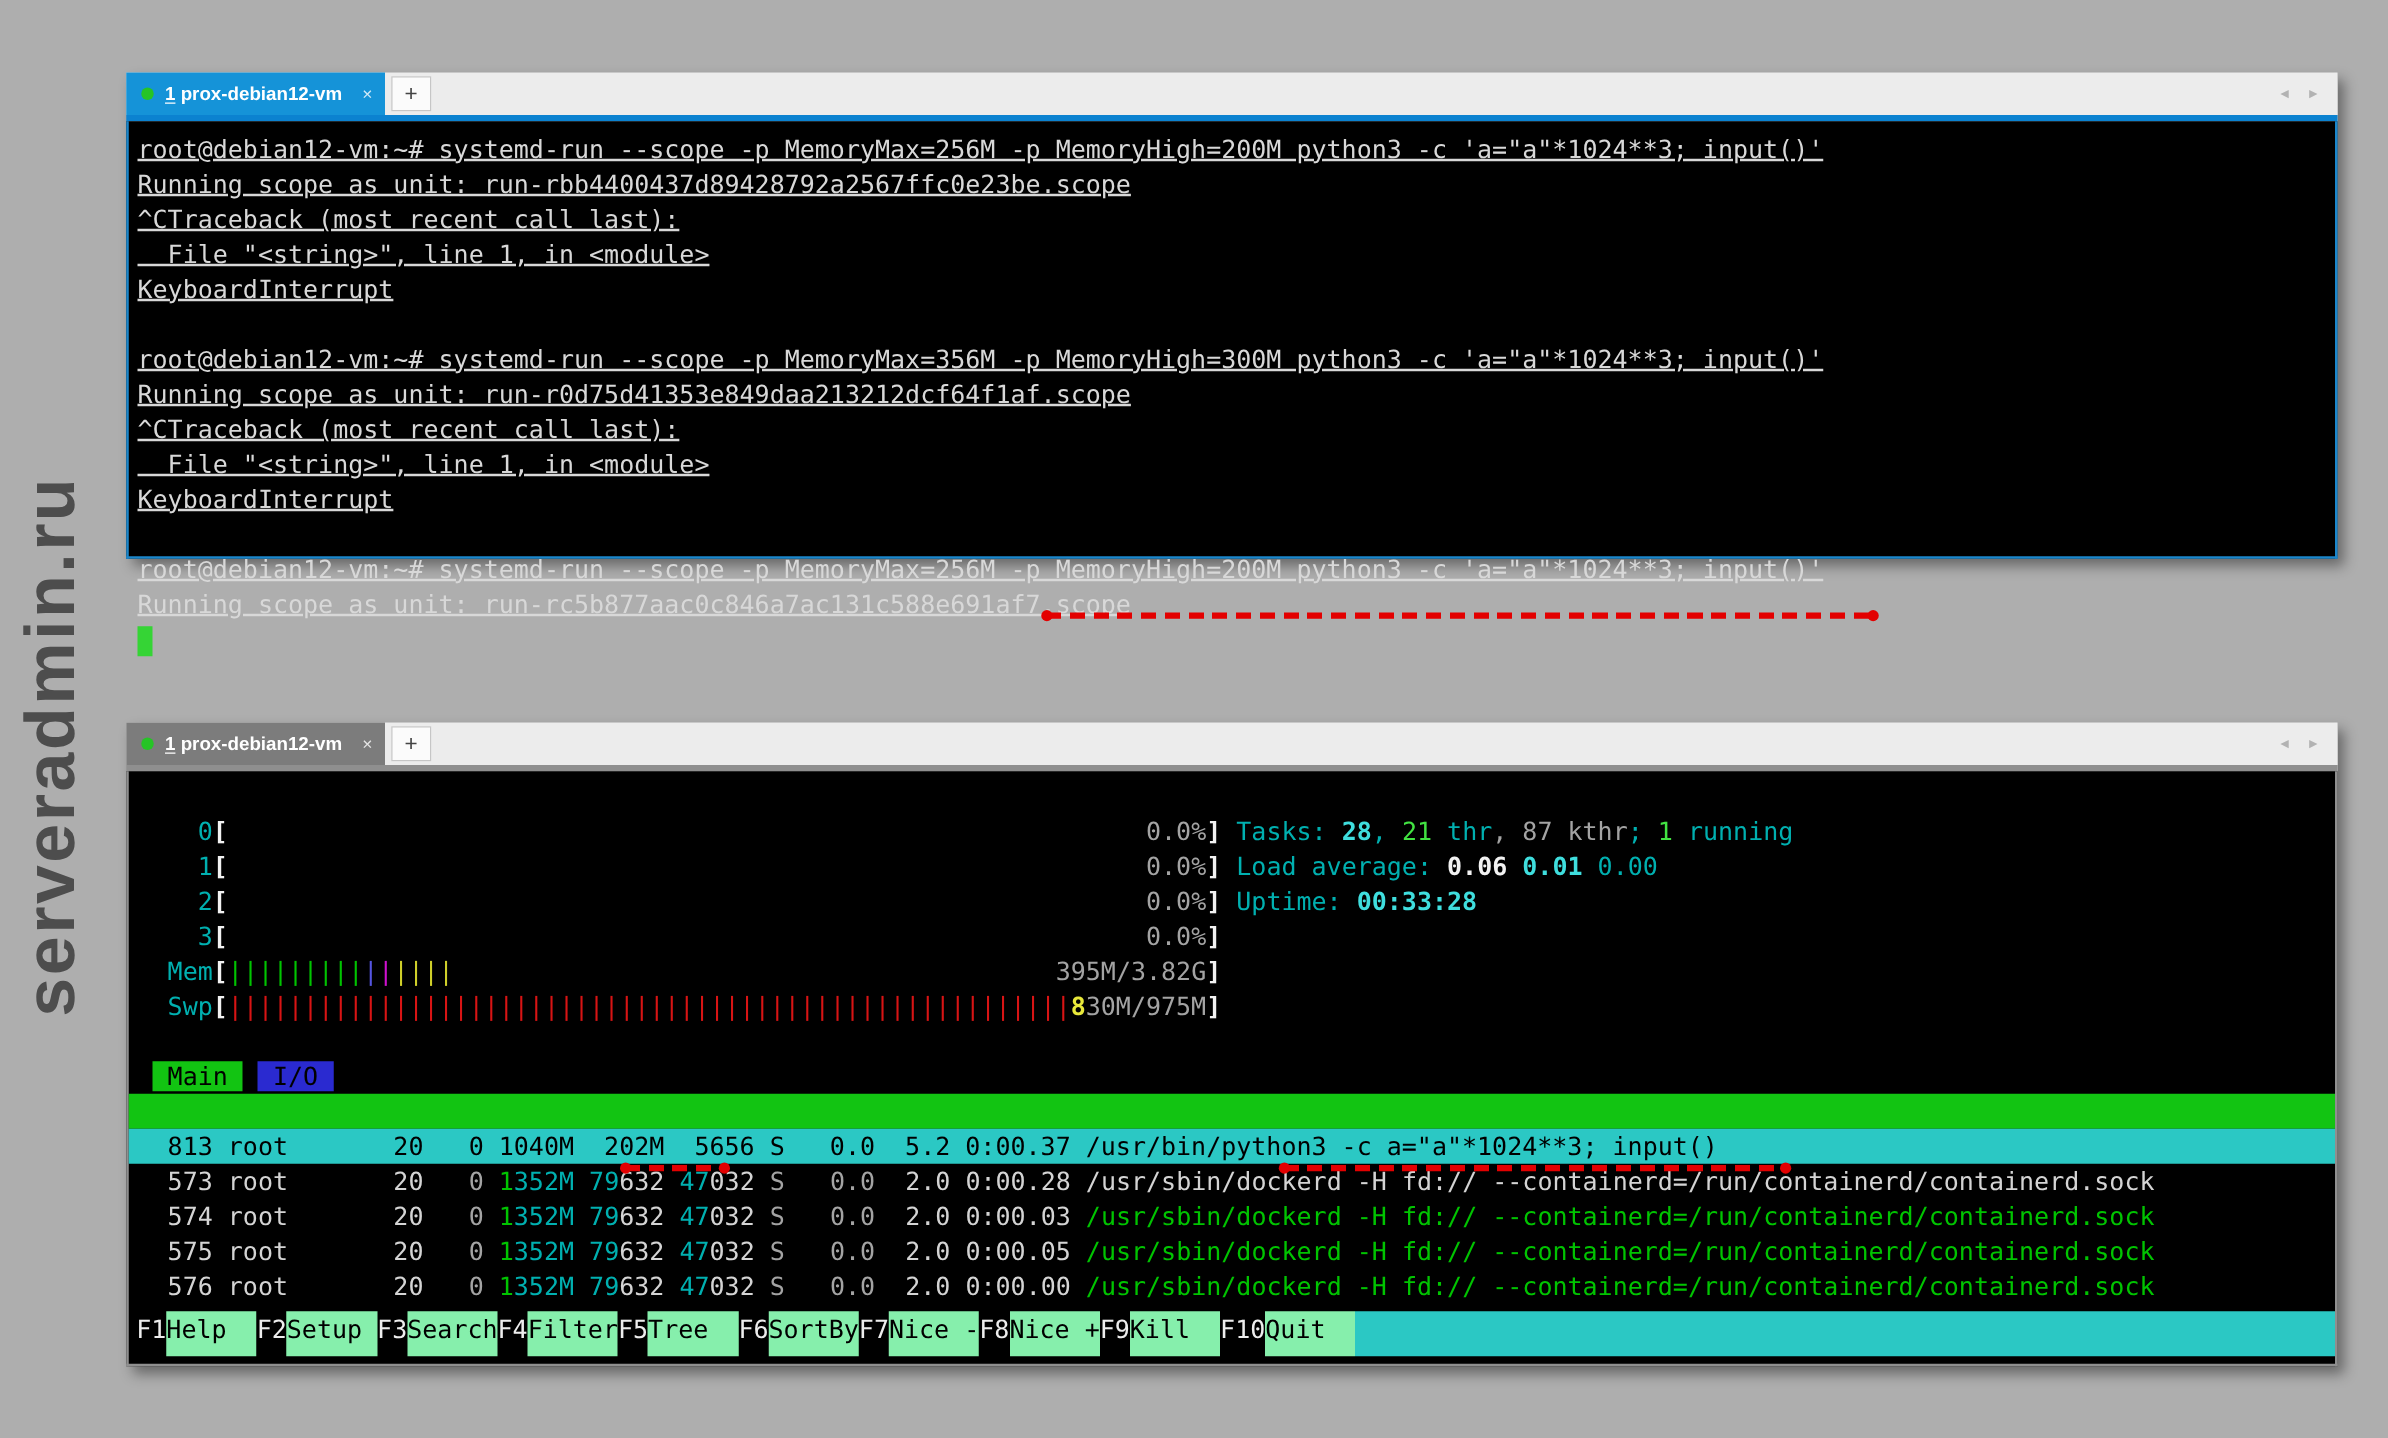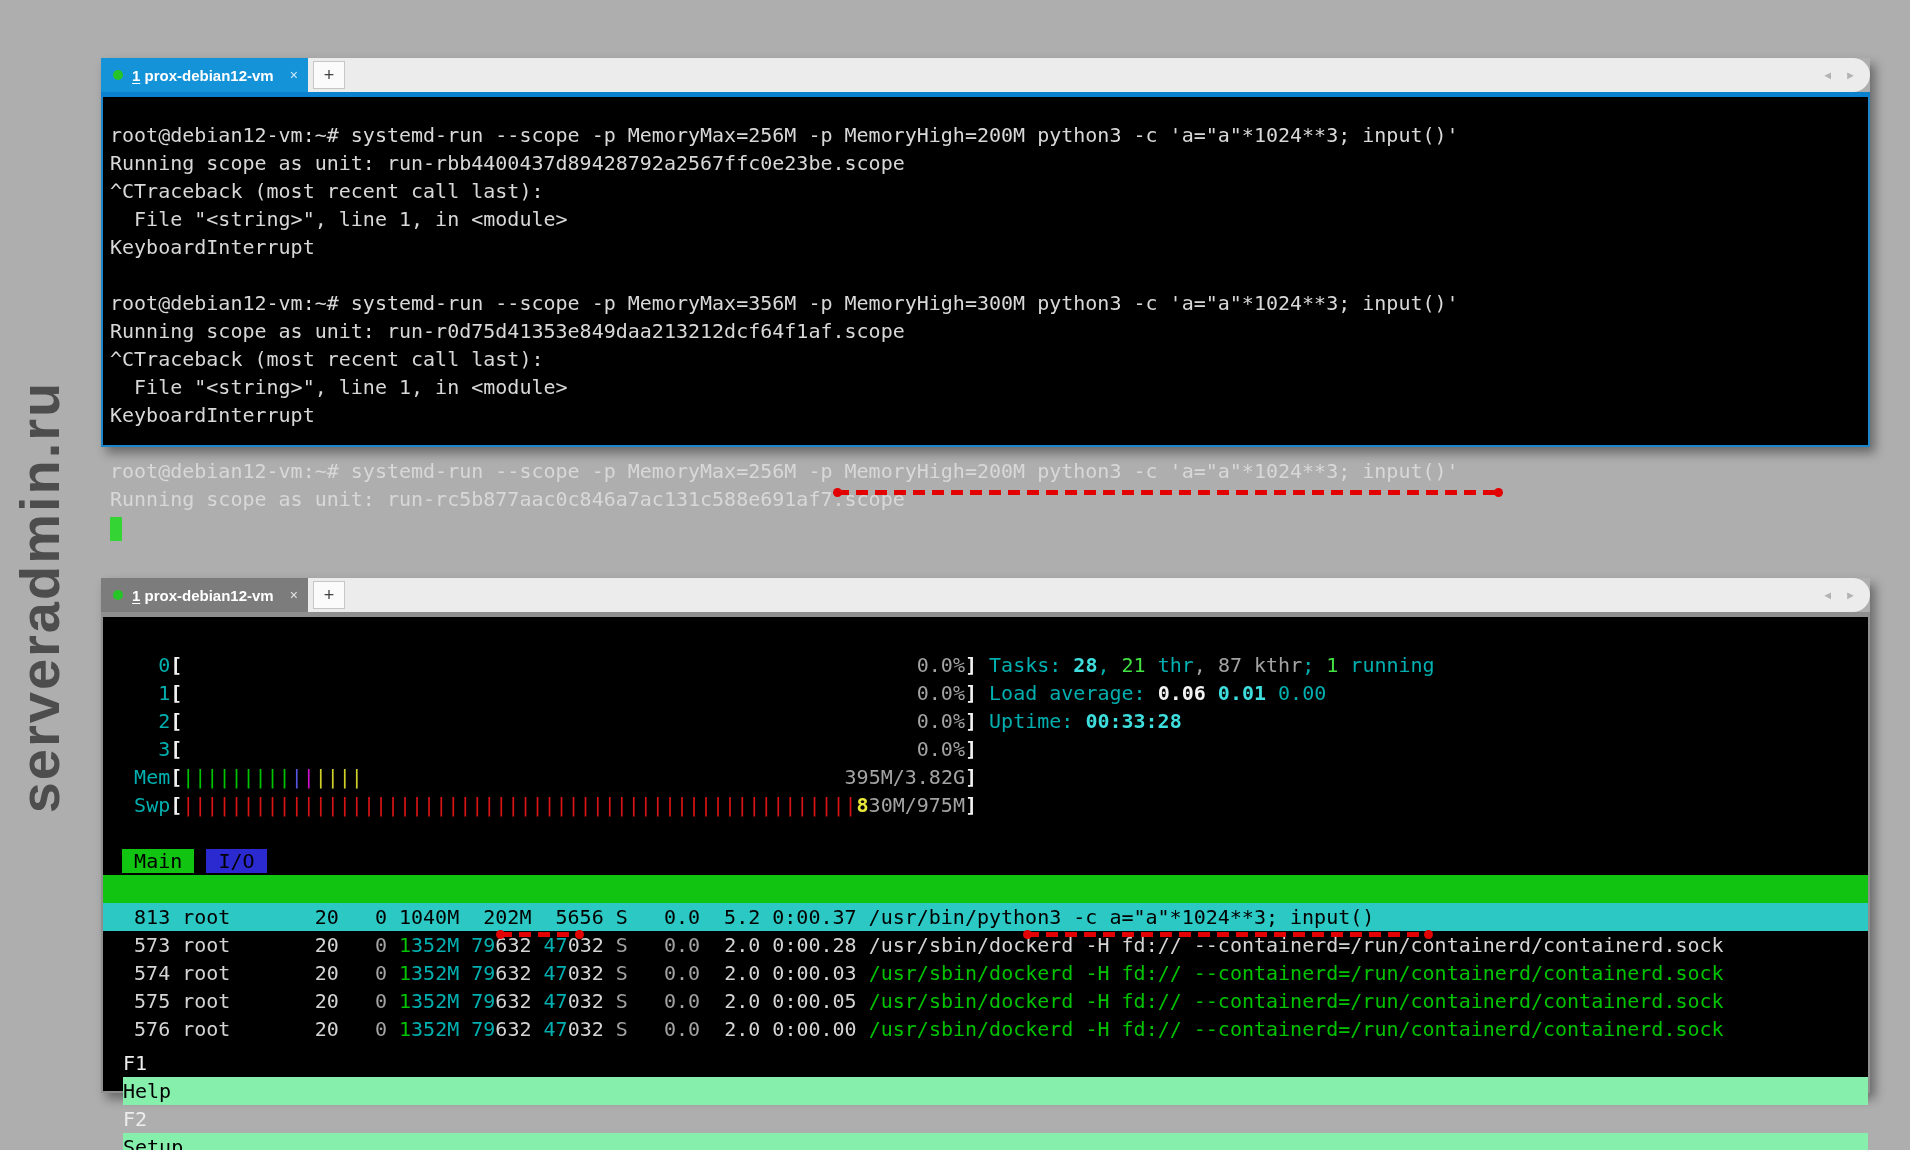--- a/index.html
+++ b/index.html
@@ -13,58 +13,58 @@
     text-align:center;transform:rotate(-90deg);
     font-size:56px;font-weight:bold;color:#4d4d4d;letter-spacing:2px;
     z-index:0;
   }
   .window{
     position:absolute;left:101px;width:1769px;z-index:1;
     box-shadow:5px 6px 10px rgba(0,0,0,0.40);
   }
   #win-top{top:58px;}
   #win-bottom{top:578px;}
-  .tabbar{height:34px;background:#ececec;display:flex;align-items:stretch;position:relative;border-radius:17px;}
+  .tabbar{height:34px;background:#ececec;display:flex;align-items:stretch;position:relative;}
   .tab{display:flex;align-items:center;padding:0 10px 0 12px;font-size:15px;font-weight:bold;color:#fff;}
   .tab.active{background:#1593d8;}
   .tab.inactive{background:#7c7c7c;}
   .dot{width:10px;height:10px;border-radius:50%;background:#26c426;margin-right:9px;flex:0 0 auto;}
   .tab-label{white-space:pre;}
   .tab-label u{text-underline-offset:2px;}
   .tab-close{margin-left:16px;font-weight:normal;font-size:14px;color:rgba(255,255,255,0.8);}
   .newtab{
     width:30px;margin:3px 0 3px 5px;background:#fbfbfb;border:1px solid #c6c6c6;
     color:#444;display:flex;align-items:center;justify-content:center;font-size:18px;line-height:1;
   }
   .navarrows{position:absolute;right:14px;top:0;bottom:0;display:flex;align-items:center;gap:12px;color:#b2b2b2;font-size:11px;}
   .strip{height:5px;}
   #win-top .strip{background:#0b82d0;}
   #win-bottom .strip{background:#8f8f8f;}
   .term{
     position:relative;background:#000;box-sizing:border-box;
     font-family:"DejaVu Sans Mono",monospace;font-size:20px;line-height:28px;
   }
-  #term-top{height:350px;border:2px solid #1b86ca;border-top:none;padding-top:24px;color:#d8d8d8;}
+  #term-top{height:350px;border:2px solid #1b86ca;border-top:none;padding-top:8px;color:#d8d8d8;text-decoration:underline;}
   #term-bottom{height:476px;border:2px solid #8f8f8f;border-top:none;padding-top:34px;color:#d4d4d4;}
   .tl{height:28px;white-space:pre;padding-left:7px;}
   
   .w{color:#d4d4d4;} .wb{color:#f2f2f2;font-weight:bold;}
   .g{color:#a3a3a3;}
   .c{color:#00b0b0;} .cb{color:#3fdede;font-weight:bold;}
   .gr{color:#00c400;} .grb{color:#42e242;font-weight:normal;}
   .y{color:#cfcf2a;} .yb{color:#e8e83a;font-weight:bold;}
   .r{color:#d81414;}
   .mg{color:#cf10cf;} .bl{color:#5555e0;}
   .k{color:#000;}
   .tabmain{background:#12c412;color:#000;}
   .tabio{background:#2a2ad0;color:#000;}
   .hrow{background:#12c412;}
   .selrow{background:#2bc8c4;}
   
-  .fnbar{display:flex;margin-top:6px;height:36px;white-space:pre;padding-left:20px;flex-direction:column;}
+  .fnbar{display:flex;margin-top:6px;height:36px;white-space:pre;padding-left:6px;}
   .fk{color:#ededed;}
   .fl{background:#86efac;color:#000;}
   .fnfill{flex:1;background:#2bc8c4;}
   
   .cursor{display:inline-block;width:12px;height:24px;background:#35d435;vertical-align:middle;}
   
   .dash{
     position:absolute;height:5px;
     background:repeating-linear-gradient(90deg,#e30000 0 12px,transparent 12px 19px);
   }

